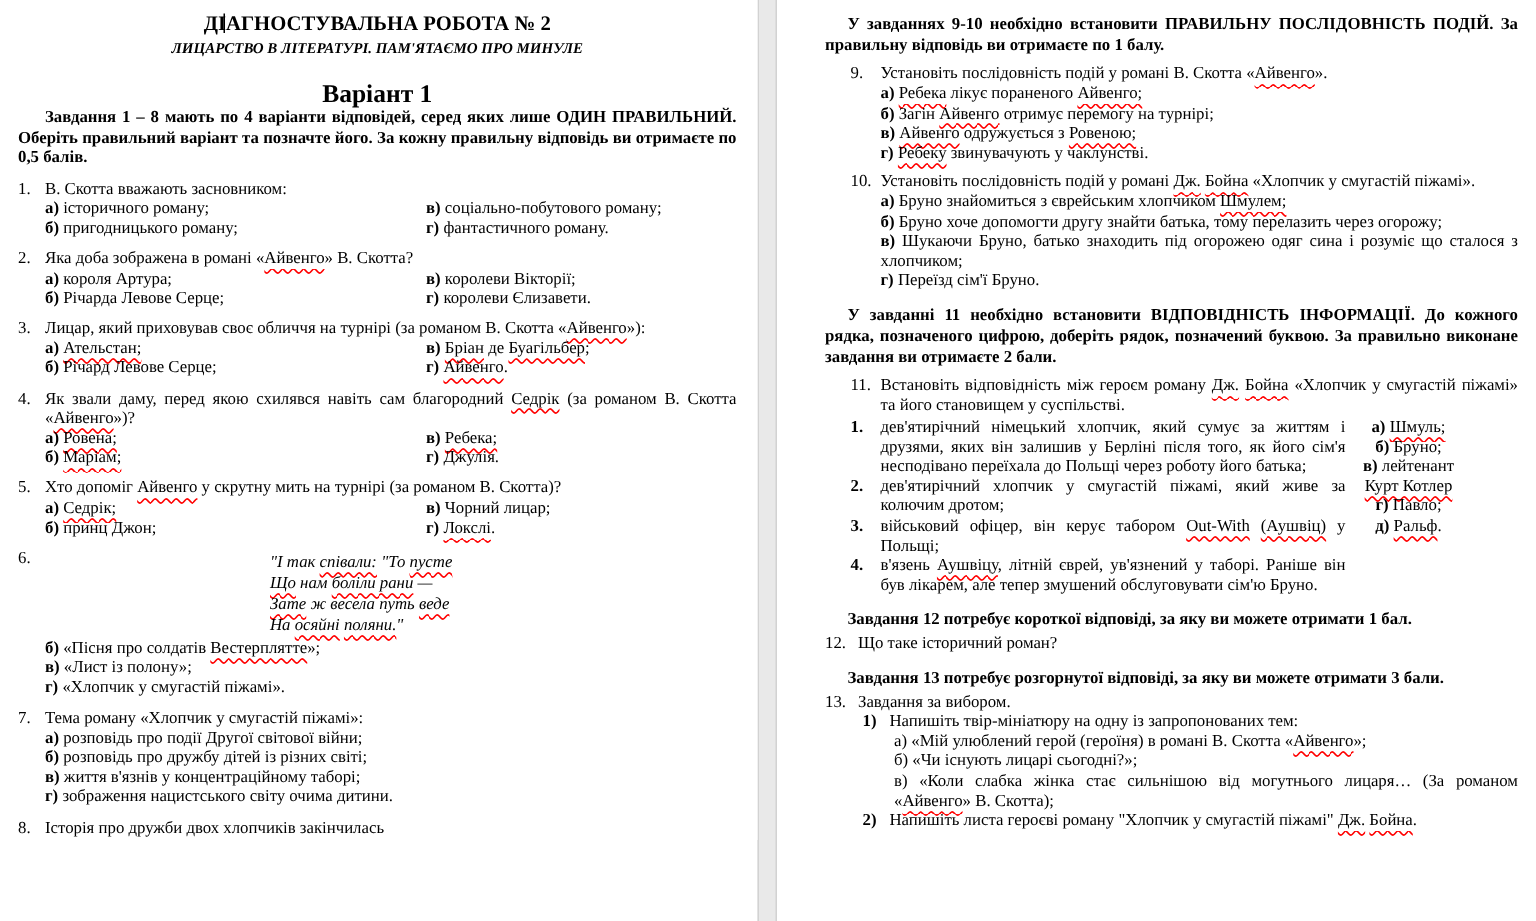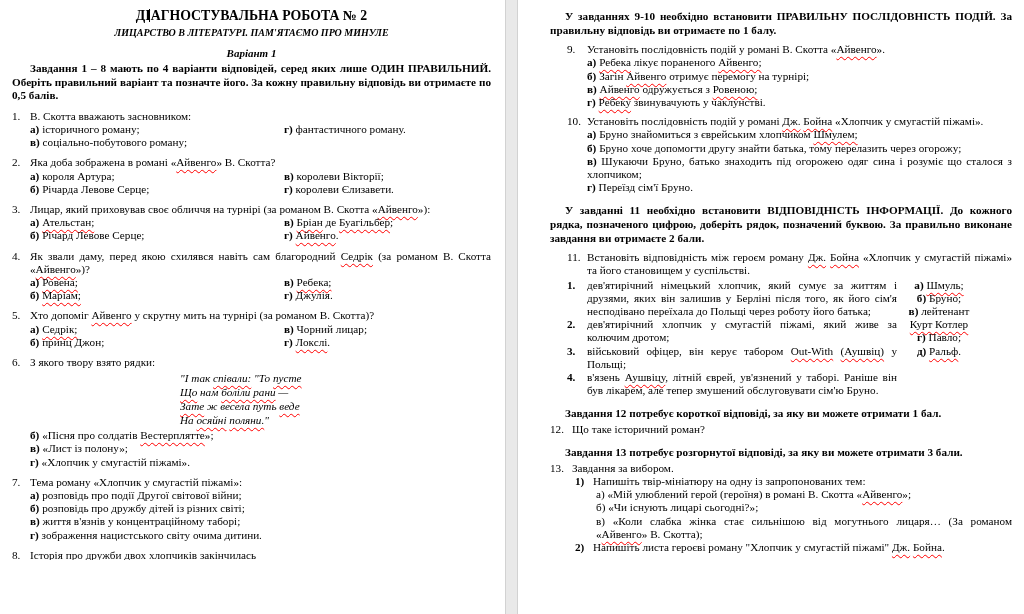--- a/index.html
+++ b/index.html
@@ -10,21 +10,21 @@
   }
   #doc{display:flex;width:1024px;height:614px}
   .page{background:#fff;height:560px;overflow:hidden;position:relative;box-sizing:border-box}
   #page-left{width:505px;padding:8px 14px 0 12px}
   #gap{width:13px;background:var(--gap,#e9e9e9);border-left:1px solid var(--gapb,#d2d2d2);border-right:1px solid var(--gapb,#d2d2d2);box-sizing:border-box}
   #page-right{width:506px;padding:10px 12px 0 32px}
 
   .center{text-align:center}
   .doc-title{font-size:13.8px;font-weight:bold;line-height:15px;margin:0}
   .doc-subtitle{font-size:10px;font-weight:bold;font-style:italic;line-height:14px;margin:3px 0 0 0}
-  .variant{font-size:11px;font-weight:bold;font-style:italic;line-height:14px;margin-top:6px}
+  .variant{font-size:17px;font-weight:bold;line-height:14px;margin-top:16px}
 
   .para{text-align:justify;text-indent:15px;line-height:13.6px;margin:10px 0 0 0}
   #rp-blocks > .para:first-child{margin-top:0}
   .intro{margin-top:2px;text-indent:18px}
 
   #page-left .q{margin-top:7px}
   #page-right .q{margin-top:6px}
   #page-right .q.tight{margin-top:2px}
   .qi{margin-left:17px}
   .qrow{display:flex;align-items:flex-start}
@@ -65,20 +65,21 @@
     <div class="center variant">Варіант 1</div>
     <div id="lp-blocks">
         <p class="para intro"><span class="rb">Завдання 1 – 8 мають по 4 варіанти відповідей, серед яких лише </span><span class="rb ri">ОДИН ПРАВИЛЬНИЙ.</span><span class="rb"> Оберіть правильний варіант та позначте його. За кожну правильну відповідь ви отримаєте по 0,5 балів.</span></p>
         <div class="q">
           <div class="qrow">
             <span class="qnum ">1.</span>
             <div class="qbody">
               <div class="qtitle"><span>В. Скотта вважають засновником:</span></div>
               <div class="opts2">
                 <div class="opt"><span class="lbl">а) </span><span>історичного роману;</span></div>
+                <div class="opt"><span class="lbl">б) </span><span>пригодницького роману;</span></div>
                 <div class="opt"><span class="lbl">в) </span><span>соціально-побутового роману;</span></div>
                 <div class="opt"><span class="lbl">г) </span><span>фантастичного роману.</span></div>
               </div>
             </div>
           </div>
         </div>
         <div class="q">
           <div class="qrow">
             <span class="qnum ">2.</span>
             <div class="qbody">
@@ -131,21 +132,20 @@
                 <div class="opt"><span class="lbl">в) </span><span>Чорний лицар;</span></div>
                 <div class="opt"><span class="lbl">г) </span><span class="rsp">Локслі</span><span>.</span></div>
               </div>
             </div>
           </div>
         </div>
         <div class="q">
           <div class="qrow">
             <span class="qnum ">6.</span>
             <div class="qbody">
-              <div class="qtitle"><span>З якого твору взято рядки:</span></div>
               <div class="quote">
                 <div><span class="ri">"І так </span><span class="ri rsp">співали:</span><span class="ri"> "То </span><span class="ri rsp">пусте</span></div>
                 <div><span class="ri rsp">Що</span><span class="ri"> нам </span><span class="ri rsp">боліли рани</span><span class="ri"> —</span></div>
                 <div><span class="ri rsp">Зате</span><span class="ri"> ж весела путь </span><span class="ri rsp">веде</span></div>
                 <div><span class="ri">На </span><span class="ri rsp">осяйні</span><span class="ri"> </span><span class="ri rsp">поляни.</span><span class="ri">"</span></div>
               </div>
               <div class="opts1">
                 <div class="opt"><span class="lbl">б) </span><span>«Пісня про солдатів </span><span class="rsp">Вестерплятте</span><span>»;</span></div>
                 <div class="opt"><span class="lbl">в) </span><span>«Лист із полону»;</span></div>
                 <div class="opt"><span class="lbl">г) </span><span>«Хлопчик у смугастій піжамі».</span></div>

